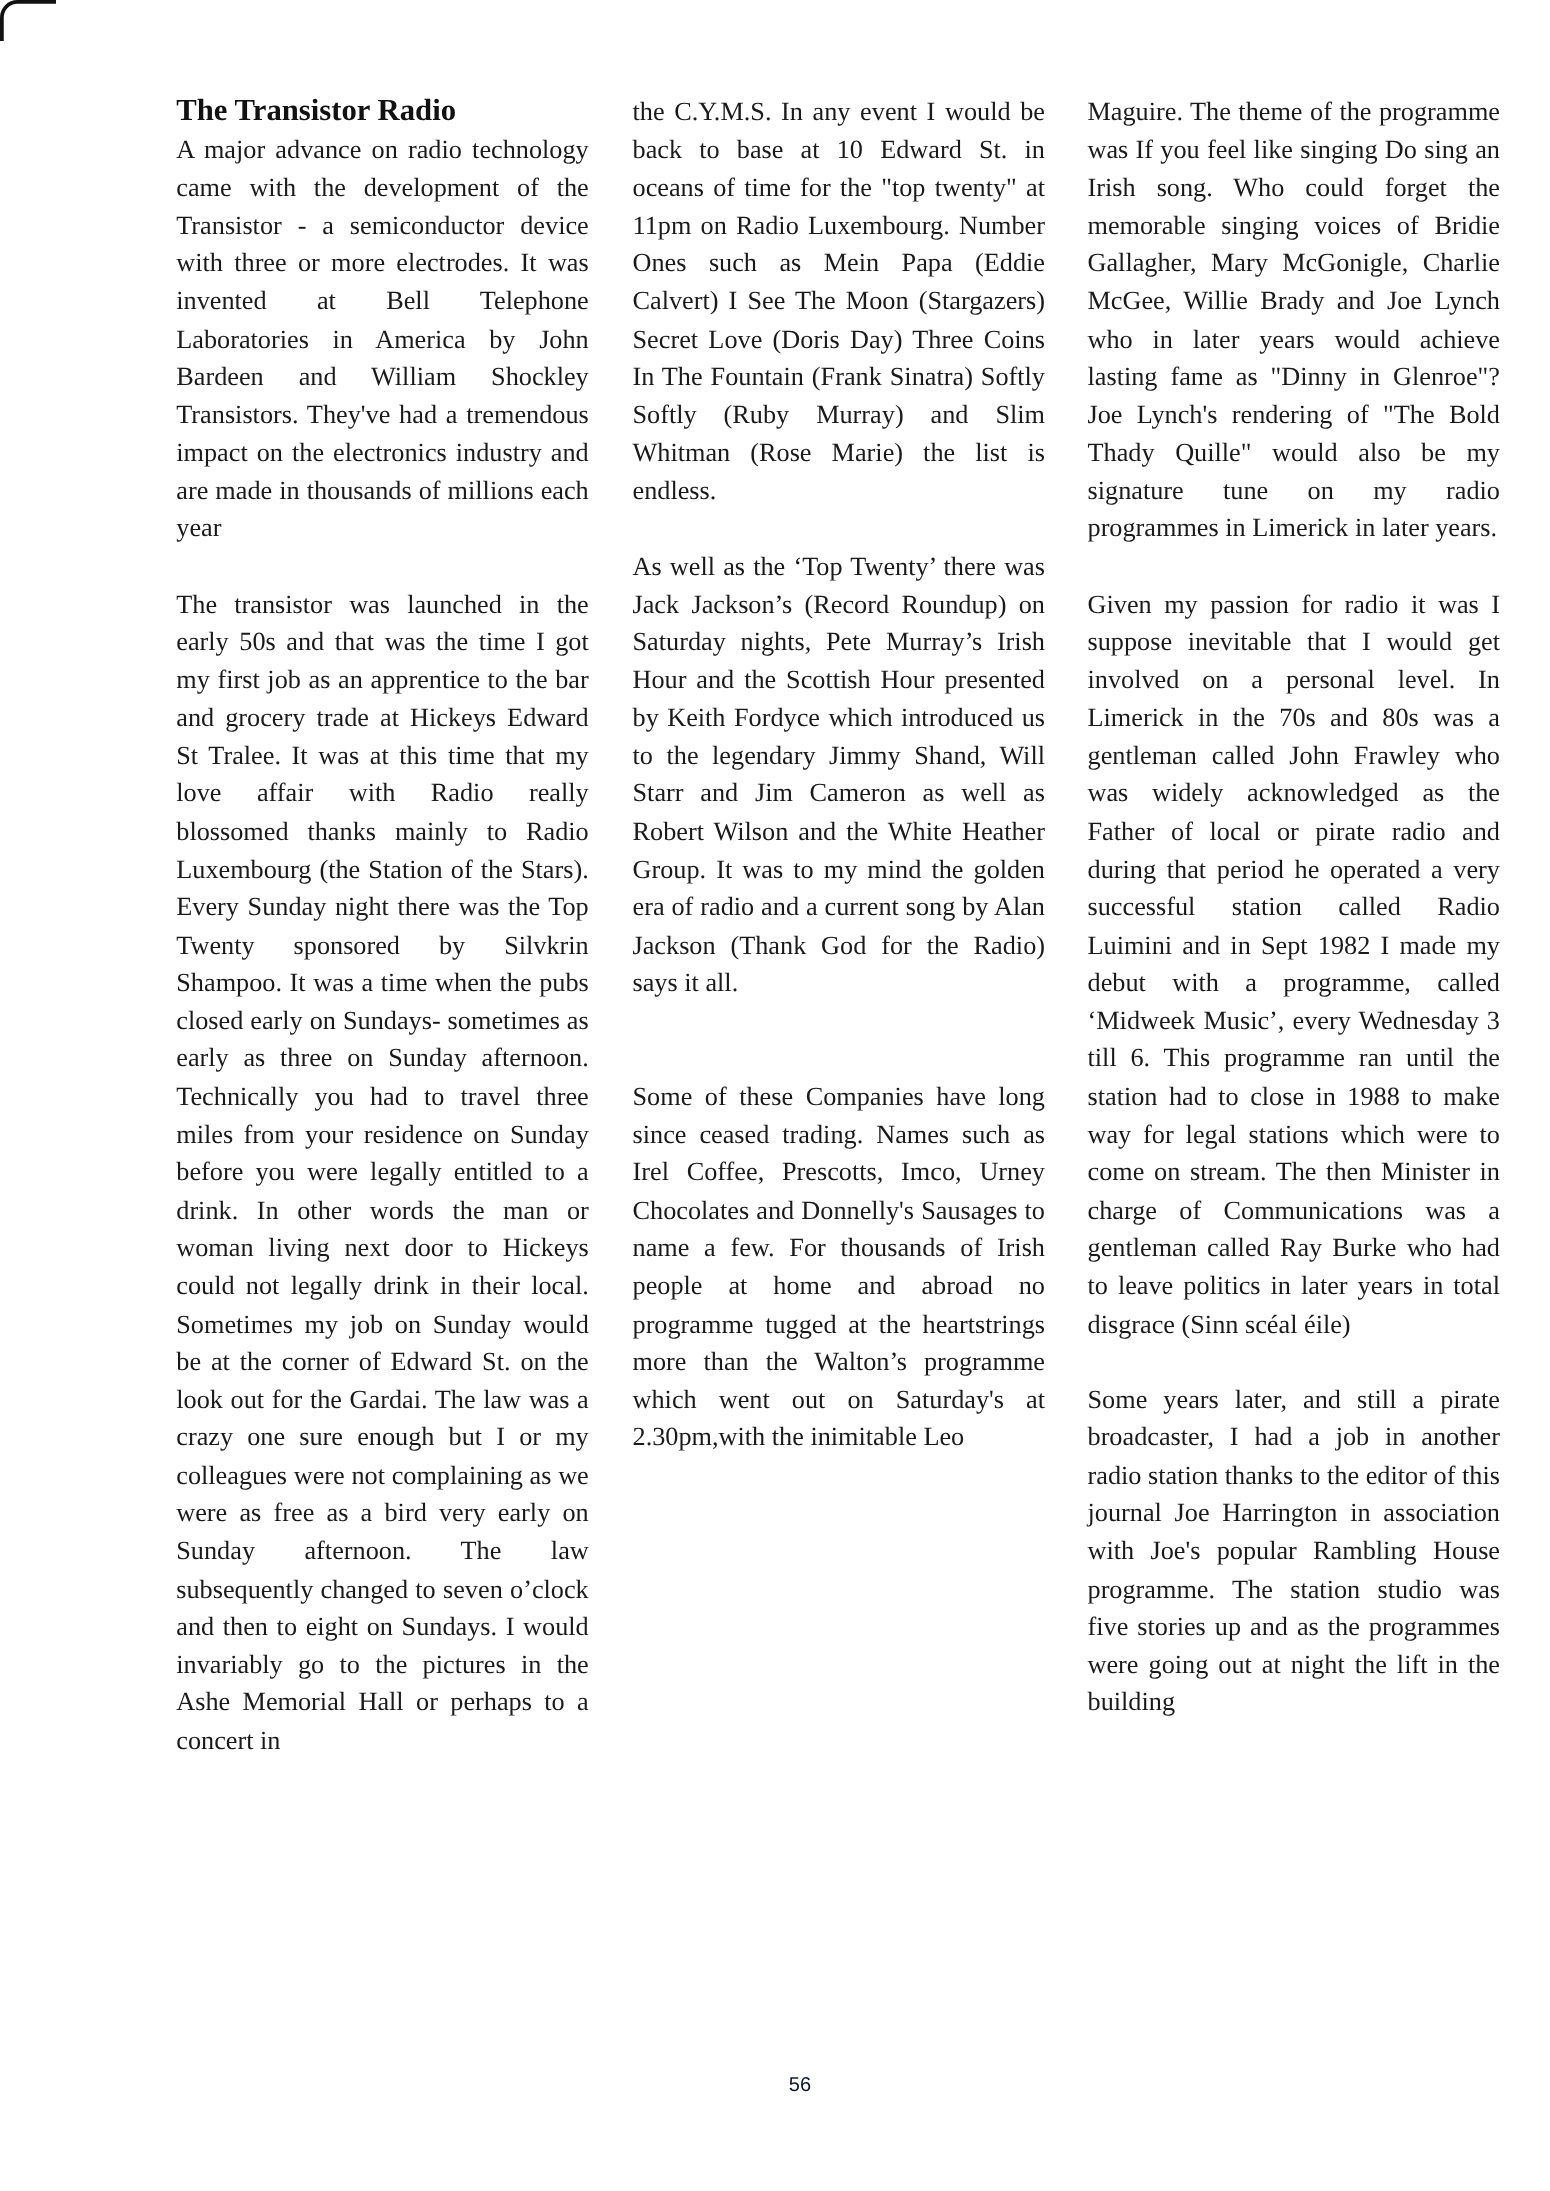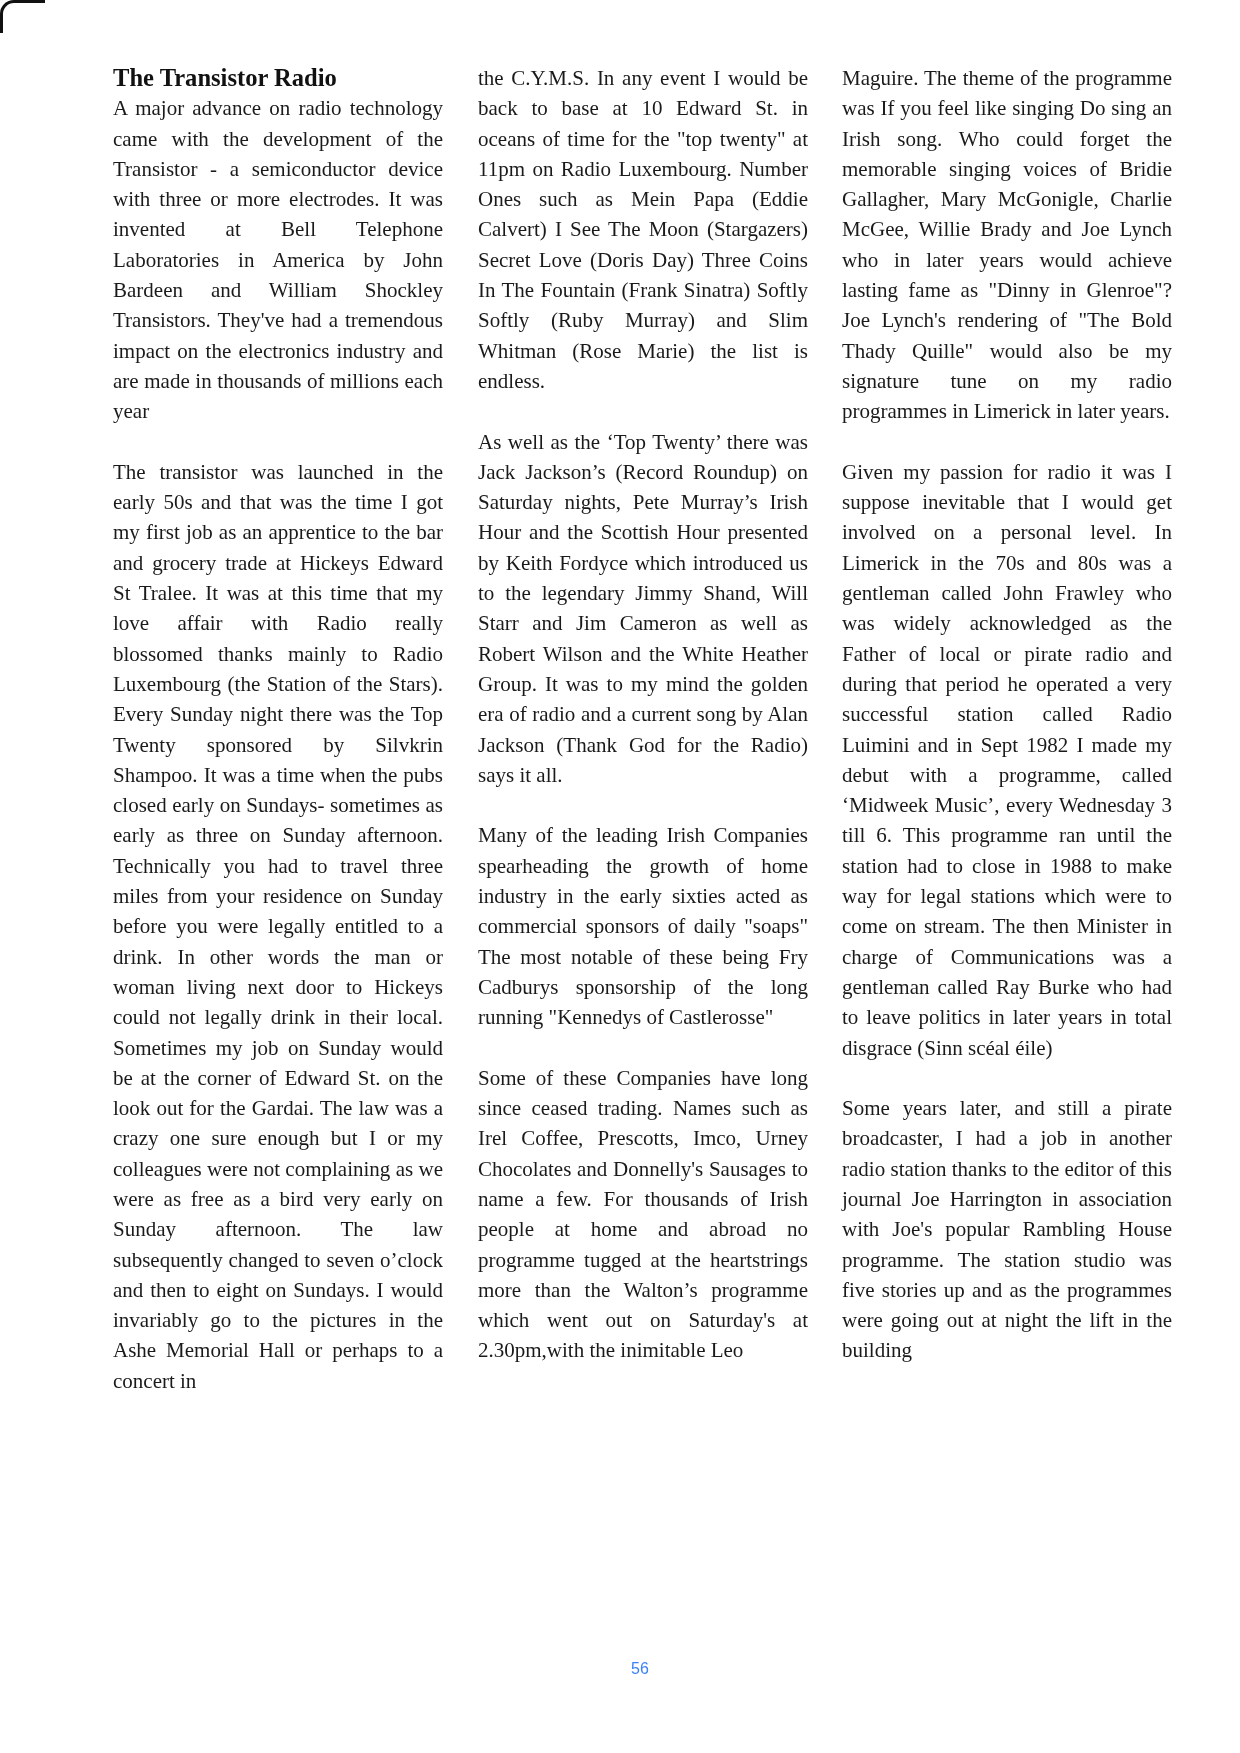--- a/index.html
+++ b/index.html
@@ -3,54 +3,54 @@
 <meta charset="utf-8">
 <style>
   html, body { margin: 0; padding: 0; background: #ffffff; }
   body { width: 1240px; height: 1753px; position: relative; overflow: hidden; }
   .corner {
     position: absolute; left: 0; top: 0; width: 42px; height: 30px;
     border-left: 3px solid #111; border-top: 3px solid #111;
     border-top-left-radius: 14px;
   }
   .col {
-    position: absolute; top: 63px; width: 330px;
+    position: absolute; top: 74px; width: 330px;
     font-family: "Liberation Serif", "DejaVu Serif", serif;
     font-size: 21px; line-height: 30.3px; color: #1a1a1a;
     text-align: justify;
+    margin-left: 28px;
   }
   #col1 { left: 113px; }
   #col2 { left: 478px; }
   #col3 { left: 842px; }
   .heading { font-weight: bold; color: #111; text-align: left; margin: 0; }
   .para { margin: 0; }
   .gap { height: 30.3px; }
   .page-number {
     position: absolute; left: 620px; top: 1660px; width: 40px; text-align: center;
-    font-family: "Liberation Sans", "DejaVu Sans", sans-serif; font-size: 16px; color: #3b82f6;
+    font-family: "Liberation Sans", "DejaVu Sans", sans-serif; font-size: 16px; color: #0f172a;
   }
 </style>
 </head>
 <body>
 
 <div class="corner"></div>
 
 <div class="col" id="col1">
   <h3 class="heading">The Transistor Radio</h3>
   <p class="para">A major advance on radio technology came with the development of the Transistor - a semiconductor device with three or more electrodes.  It was invented at Bell Telephone Laboratories in America by John Bardeen and William Shockley Transistors.  They've had a tremendous impact on the electronics industry and are made in thousands of millions each year</p>
   <div class="gap"></div>
   <p class="para">The transistor was launched in the early 50s and that was the time I got my first job as an apprentice to the bar and grocery trade at Hickeys Edward St Tralee. It was at this time that my love affair with Radio really blossomed thanks mainly to Radio Luxembourg (the Station of the Stars). Every Sunday night there was the Top Twenty sponsored by Silvkrin Shampoo. It was a time when the pubs closed early on Sundays- sometimes as early as three on Sunday afternoon.  Technically you had to travel three miles from your residence on Sunday before you were legally entitled to a drink. In other words the man or woman living next door to Hickeys could not legally drink in their local.  Sometimes my job on Sunday would be at the corner of Edward St. on the look out for the Gardai.  The law was a crazy one sure enough but I or my colleagues were not complaining as we were as free as a bird very early on Sunday afternoon. The law subsequently changed to seven o’clock and then to eight on Sundays.  I would invariably go to the pictures in the Ashe Memorial Hall or perhaps to a concert in</p>
 </div>
 
 <div class="col" id="col2">
   <p class="para">the C.Y.M.S.  In any event I would be back to base at 10 Edward St. in oceans of time for the "top twenty" at 11pm on Radio Luxembourg.  Number Ones such as Mein Papa (Eddie Calvert) I See The Moon (Stargazers) Secret Love (Doris Day) Three Coins In The Fountain (Frank Sinatra) Softly Softly (Ruby Murray) and Slim Whitman (Rose Marie) the list is endless.</p>
   <div class="gap"></div>
   <p class="para">As well as the ‘Top Twenty’ there was Jack Jackson’s (Record Roundup) on Saturday nights, Pete Murray’s Irish Hour and the Scottish Hour presented by Keith Fordyce which introduced us to the legendary Jimmy Shand, Will Starr and Jim Cameron as well as Robert Wilson and the White Heather Group.  It was to my mind the golden era of radio and a current song by Alan Jackson (Thank God for the Radio) says it all.</p>
   <div class="gap"></div>
-  <p class="para">Many of the leading Irish Companies spearheading the growth of home industry in the early sixties acted as commercial sponsors of daily "soaps" The most notable of these being Fry Cadburys sponsorship of the long running "Kennedys of Castlerosse"</p>
   <div class="gap"></div>
   <p class="para">Some of these Companies have long since ceased trading. Names such as Irel Coffee, Prescotts, Imco, Urney Chocolates and Donnelly's Sausages to name a few. For thousands of Irish people at home and abroad no programme tugged at the heartstrings more than the Walton’s programme which went out on Saturday's at 2.30pm,with the inimitable Leo</p>
 </div>
 
 <div class="col" id="col3">
   <p class="para">Maguire. The theme of the programme was If you feel like singing Do sing an Irish song. Who could forget the memorable singing voices of Bridie Gallagher, Mary McGonigle, Charlie McGee, Willie Brady and Joe Lynch who in later years would achieve lasting fame as "Dinny in Glenroe"?  Joe Lynch's rendering of "The Bold Thady Quille" would also be my signature tune on my radio programmes in Limerick in later years.</p>
   <div class="gap"></div>
   <p class="para">Given my passion for radio it was I suppose inevitable that I would get involved on a personal level.  In Limerick in the 70s and 80s was a gentleman called John Frawley who was widely acknowledged as the Father of local or pirate radio and during that period he operated a very successful station called Radio Luimini and in Sept 1982 I made my debut with a programme, called ‘Midweek Music’, every Wednesday 3 till 6.  This programme ran until the station had to close in 1988 to make way for legal stations which were to come on stream.  The then Minister in charge of Communications was a gentleman called Ray Burke who had to leave politics in later years in total disgrace (Sinn scéal éile)</p>
   <div class="gap"></div>
   <p class="para">Some years later, and still a pirate broadcaster, I had a job in another radio station thanks to the editor of this journal Joe Harrington in association with Joe's popular Rambling House programme.  The station studio was five stories up and as the programmes were going out at night the lift in the building</p>

